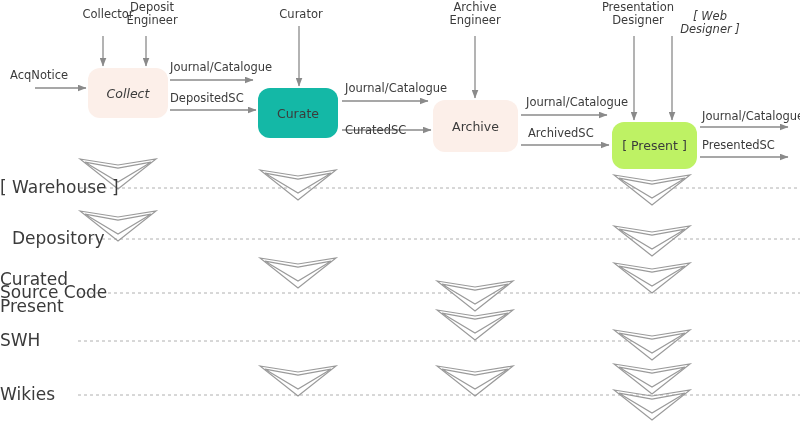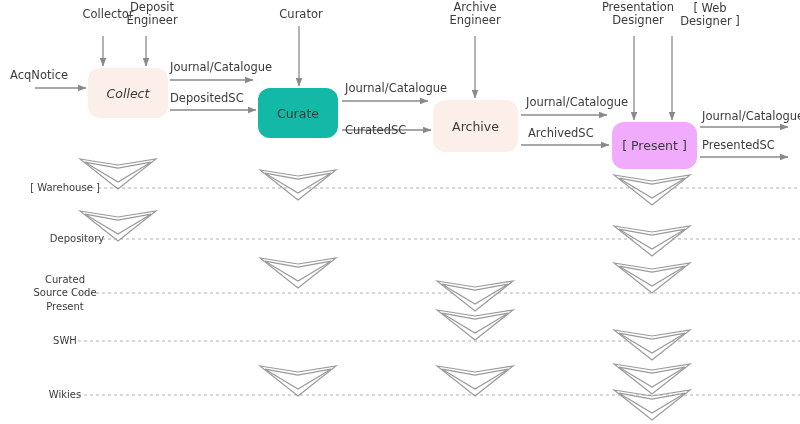--- a/index.html
+++ b/index.html
@@ -43,25 +43,24 @@
     color: #3b3b3b;
     font-size: 11.5px;
     line-height: 13px;
     white-space: pre;
   }
   .txt.c { text-align: center; }
   .txt.l { text-align: left; }
   .lane-label {
     position: absolute;
     color: #3b3b3b;
-    font-size: 10px;
+    font-size: 17px;
     line-height: 13.5px;
-    text-align: center;
+    text-align: left;
     white-space: pre;
-    padding-left: 28px;
   }
 </style>
 </head>
 <body>
 
 <div id="canvas">
   <svg id="svg-layer" viewBox="0 0 800 424" xmlns="http://www.w3.org/2000/svg">
     <defs>
       <marker id="arrowhead" markerWidth="9" markerHeight="7" refX="8.5" refY="3.5" orient="auto" markerUnits="userSpaceOnUse">
         <path d="M0,0 L9,3.5 L0,7 z" fill="#8a8a8a"></path>
@@ -156,34 +155,34 @@
   <div id="boxes-layer">
       <div class="proc-box italic" style="left: 88px; top: 68px; width: 80px; height: 50px; background: rgb(252, 239, 233); color: rgb(59, 59, 59);">
         <span>Collect</span>
       </div>
       <div class="proc-box" style="left: 258px; top: 88px; width: 80px; height: 50px; background: #14b8a6; color: rgb(59, 59, 59);">
         <span>Curate</span>
       </div>
       <div class="proc-box" style="left: 433px; top: 100px; width: 85px; height: 52px; background: rgb(252, 239, 233); color: rgb(59, 59, 59);">
         <span>Archive</span>
       </div>
-      <div class="proc-box" style="left: 612px; top: 122px; width: 85px; height: 47px; background: #f0abfc; color: rgb(59, 59, 59); align-items: center;">
+      <div class="proc-box" style="left: 612px; top: 122px; width: 85px; height: 47px; background: #bef264; color: rgb(59, 59, 59); align-items: center;">
         <span>[ Present ]</span>
       </div>
     </div>
   <div id="labels-layer">
       <div class="txt c" style="left: 70px; top: 8px; width: 76px; color: rgb(59, 59, 59); text-align: center;">Collector</div>
       <div class="txt c" style="left: 114px; top: 1px; width: 76px; color: rgb(59, 59, 59);">Deposit
 Engineer</div>
       <div class="txt c" style="left: 263px; top: 8px; width: 76px; color: rgb(59, 59, 59);">Curator</div>
       <div class="txt c" style="left: 437px; top: 1px; width: 76px; color: rgb(59, 59, 59);">Archive
 Engineer</div>
       <div class="txt c" style="left: 595px; top: 1px; width: 86px; color: rgb(59, 59, 59);">Presentation
 Designer</div>
-      <div class="txt c" style="left: 672px; top: 2px; width: 76px; color: rgb(59, 59, 59);">[ Web
+      <div class="txt c" style="left: 672px; top: 10px; width: 76px; color: rgb(59, 59, 59); font-style: italic;">[ Web
 Designer ]</div>
       <div class="txt l" style="left: 10px; top: 69px; color: rgb(59, 59, 59);">AcqNotice</div>
       <div class="txt l" style="left: 170px; top: 61px; color: rgb(59, 59, 59);">Journal/Catalogue</div>
       <div class="txt l" style="left: 170px; top: 92px; color: rgb(59, 59, 59);">DepositedSC</div>
       <div class="txt l" style="left: 345px; top: 82px; color: rgb(59, 59, 59);">Journal/Catalogue</div>
       <div class="txt l" style="left: 345px; top: 124px; color: rgb(59, 59, 59); text-align: right;">CuratedSC</div>
       <div class="txt l" style="left: 526px; top: 96px; color: rgb(59, 59, 59);">Journal/Catalogue</div>
       <div class="txt l" style="left: 528px; top: 127px; color: rgb(59, 59, 59);">ArchivedSC</div>
       <div class="txt l" style="left: 702px; top: 110px; color: rgb(59, 59, 59);">Journal/Catalogue</div>
       <div class="txt l" style="left: 702px; top: 139px; color: rgb(59, 59, 59);">PresentedSC</div>

